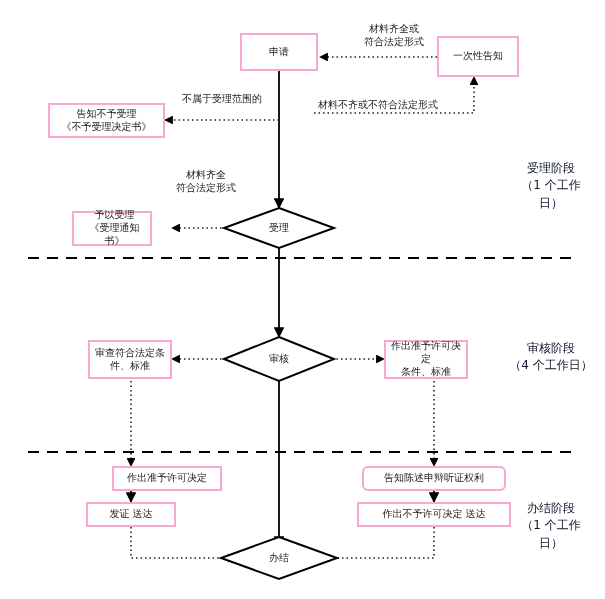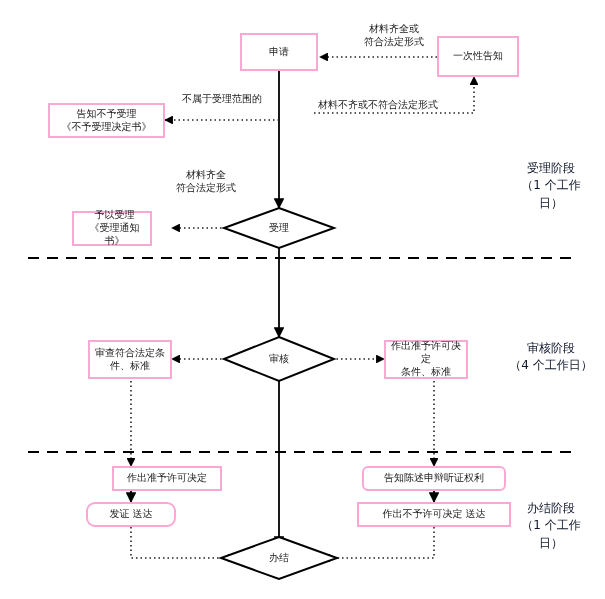--- a/index.html
+++ b/index.html
@@ -162,21 +162,21 @@
 
   <div class="node box" style="left:384px; top:340px; width:84px; height:39px;">
     <span class="box-inner">作出准予许可决定
 条件、标准</span>
   </div>
 
   <div class="node box" style="left:76px; top:466px; width:110px; height:25px;margin-left:36px;">
     <span class="box-inner">作出准予许可决定</span>
   </div>
 
-  <div class="node box" style="left:86px; top:502px; width:90px; height:25px;border-radius:9px;">
+  <div class="node box" style="left:86px; top:502px; width:90px; height:25px;">
     <span class="box-inner">发证  送达</span>
   </div>
 
   <div class="node box" style="left:362px; top:466px; width:144px; height:25px;border-radius:6px;">
     <span class="box-inner">告知陈述申辩听证权利</span>
   </div>
 
   <div class="node box" style="left:357px; top:502px; width:154px; height:25px;">
     <span class="box-inner">作出不予许可决定  送达</span>
   </div>

